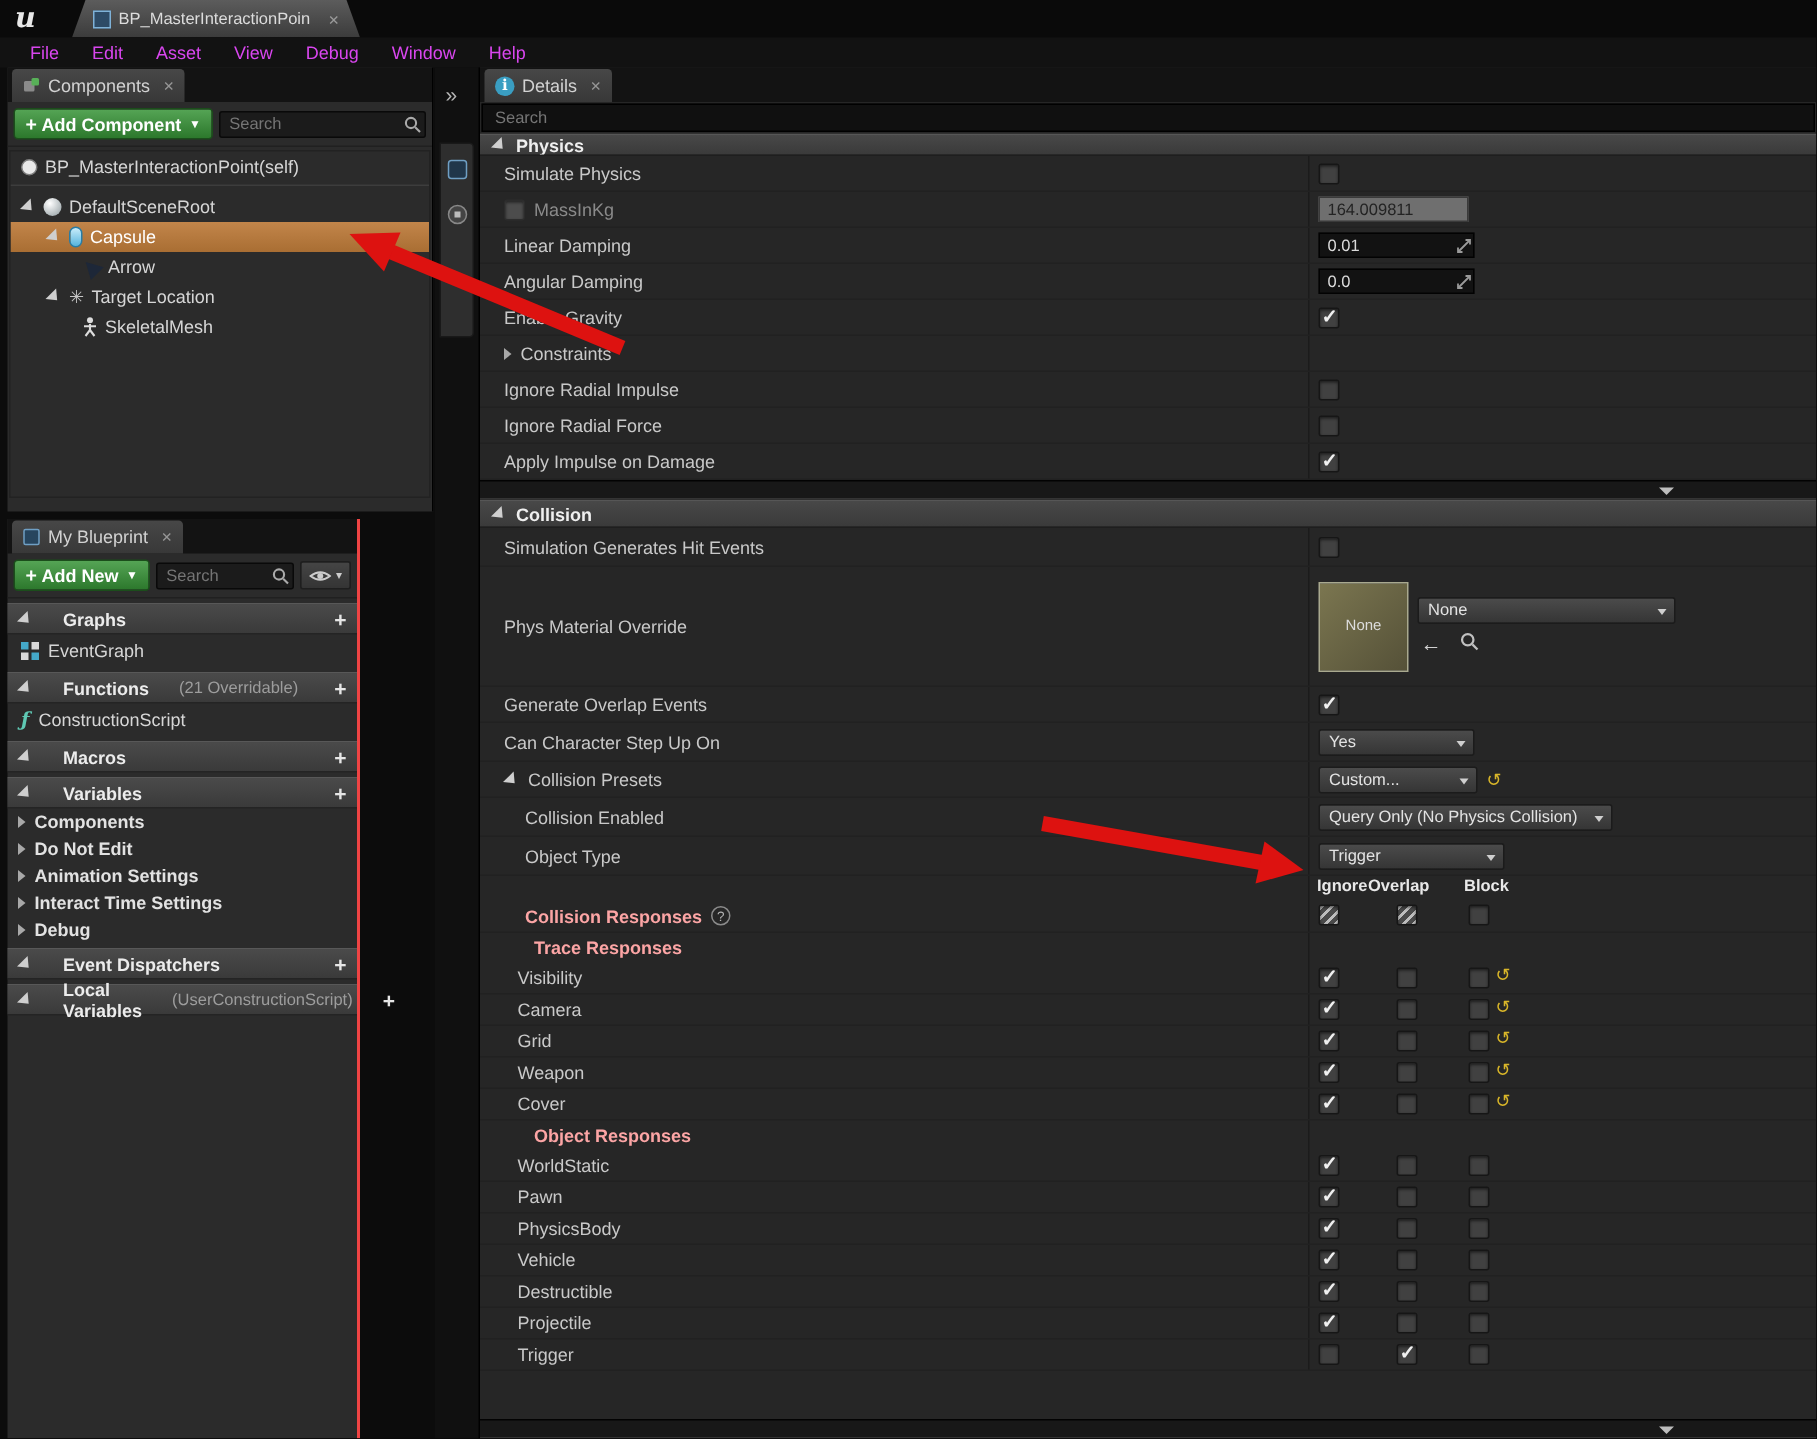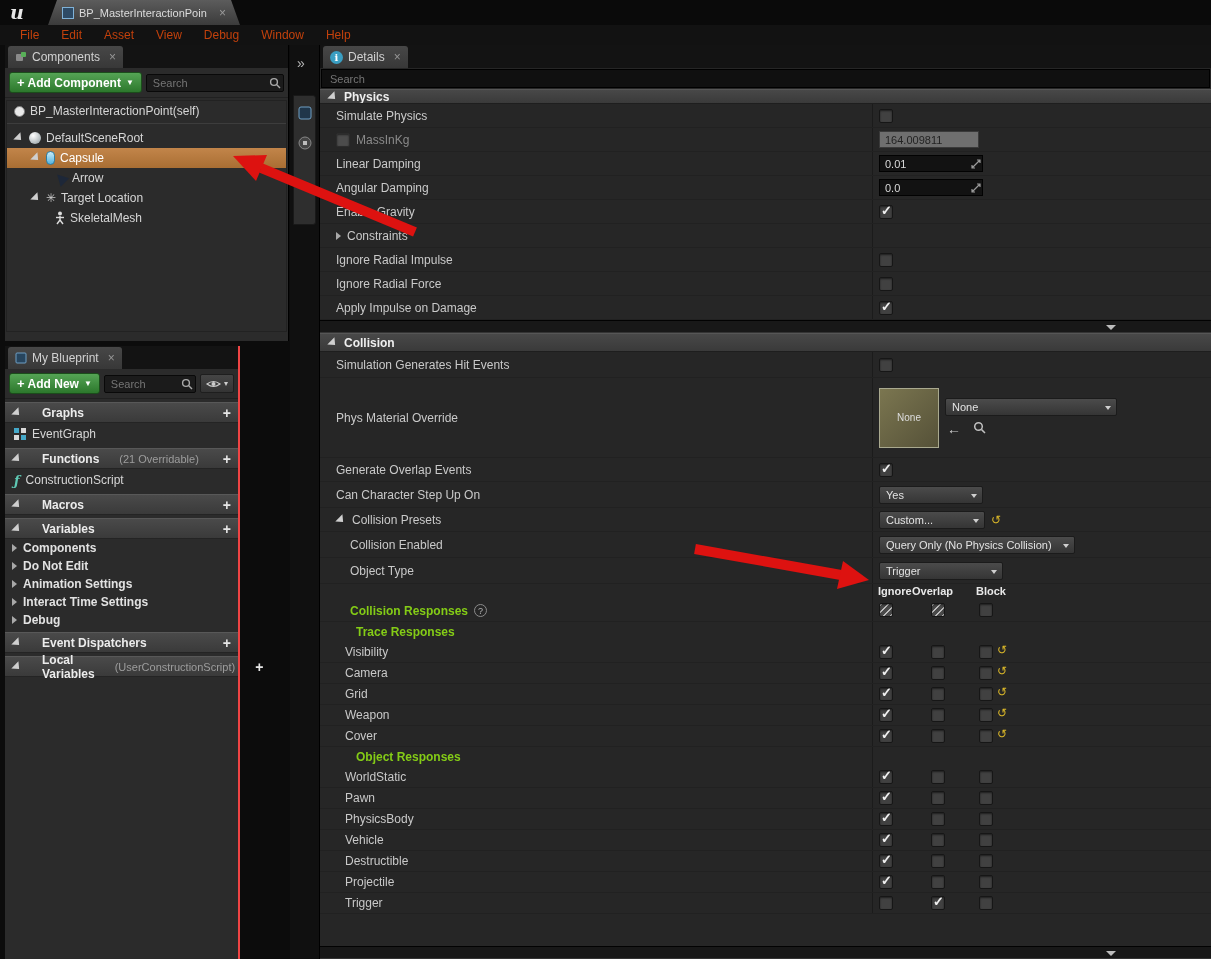--- a/index.html
+++ b/index.html
@@ -9,21 +9,21 @@
 
 
 .titlebar{position:absolute;left:0;top:0;width:100%;height:25px;background:#0a0a0a}
 .ue-logo{position:absolute;left:10px;top:0px;color:#e8e8e8;font-family:"DejaVu Serif",serif;font-style:italic;font-weight:bold;font-size:19px;line-height:25px}
 .asset-tab{position:absolute;left:48px;top:0;height:25px;width:192px;background:linear-gradient(#5c5c5c,#3b3b3b);clip-path:polygon(9px 0,183px 0,192px 25px,0 25px);display:flex;align-items:center;gap:5px;padding:0 14px;color:#dcdcdc;font-size:11px}
 .asset-tab .tab-close{margin-left:auto;color:#9a9a9a;font-size:12px}
 .bp-asset-icon{width:12px;height:12px;background:#2e4b66;border:1px solid #7fb2d8;flex:none}
 
 
 .menubar{position:absolute;left:0;top:25px;width:100%;height:20px;background:#121212;display:flex;align-items:center;padding-left:9px}
-.menu-item{padding:0 11px;color:#c2410c;font-size:12px}
+.menu-item{padding:0 11px;color:#d946ef;font-size:12px}
 
 
 .tabstrip{height:23px;background:#131313;display:flex;align-items:flex-end;padding-left:3px}
 .ptab{display:flex;align-items:center;gap:5px;background:linear-gradient(#474747,#383838);padding:0 7px;height:22px;border-radius:3px 3px 0 0;color:#d2d2d2;font-size:12px}
 .tab-close{color:#969696;font-size:12px;margin-left:4px}
 
 
 .components-panel{position:absolute;left:5px;top:45px;width:284px;height:296px;background:#2b2b2b;border-right:1px solid #000}
 .mbp-panel{position:absolute;left:5px;top:346px;width:235px;height:613px;background:#2b2b2b;border-right:2px solid #ef4444}
 .toolbar{height:30px;display:flex;align-items:center;gap:4px;padding:0 4px;border-bottom:1px solid #202020}
@@ -78,21 +78,21 @@
 .drow{display:flex;align-items:center;height:24px;border-bottom:1px solid #212121}
 .drow.h26{height:26px}
 .drow.h21{height:21px}
 .drow.h16{height:16px;border-bottom:none}
 .drow.h22{height:22px}
 .drow.h20{height:20px;border-bottom:none}
 .drow.pm-row{height:80px}
 .dlabel{width:552px;display:flex;align-items:center;gap:6px;padding-left:16px;color:#c9c9c9;align-self:stretch}
 .dlabel .txt{white-space:nowrap}
 .dlabel .dim{color:#8a8a8a}
-.dlabel .bold{font-weight:bold;color:#84cc16}
+.dlabel .bold{font-weight:bold;color:#fca5a5}
 .lvl2{padding-left:30px}
 .lvl3{padding-left:36px}
 .lvl4{padding-left:25px}
 .dvalue{flex:1;align-self:stretch;display:flex;align-items:center;gap:6px;border-left:1px solid #1b1b1b;padding-left:6px;position:relative}
 .dvalue.checks{padding-left:0}
 
 .cb{width:14px;height:14px;background:#414141;border:1px solid #161616;border-radius:2px;box-shadow:inset 0 1px 2px rgba(0,0,0,.55);position:relative;flex:none}
 .cb.checked::after{content:"✓";position:absolute;left:1px;top:-3px;font-size:13px;font-weight:bold;color:#f0f0f0}
 .cb.disabled{background:#4c4c4c;border-color:#2c2c2c}
 .cb.mixed{background:repeating-linear-gradient(135deg,#bdbdbd 0 2px,#4a4a4a 2px 5px)}

